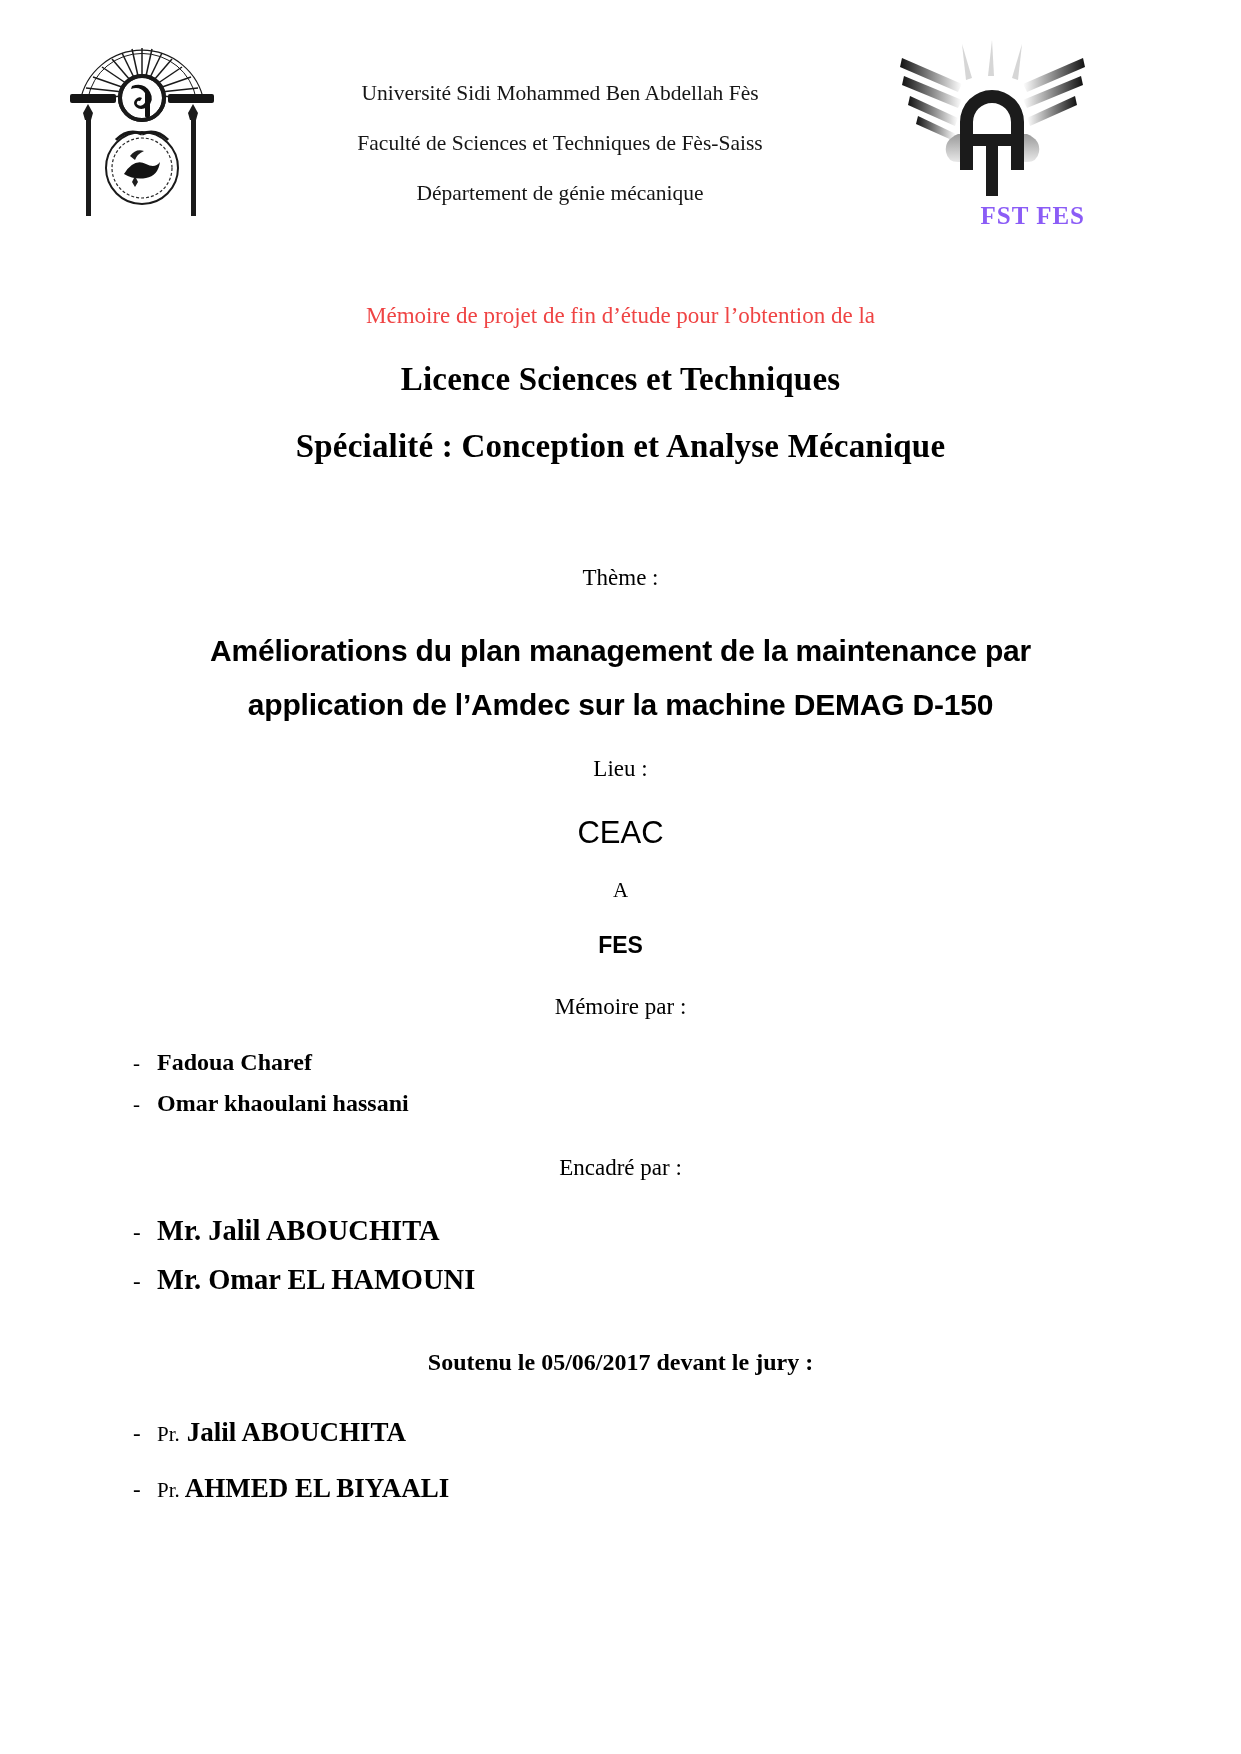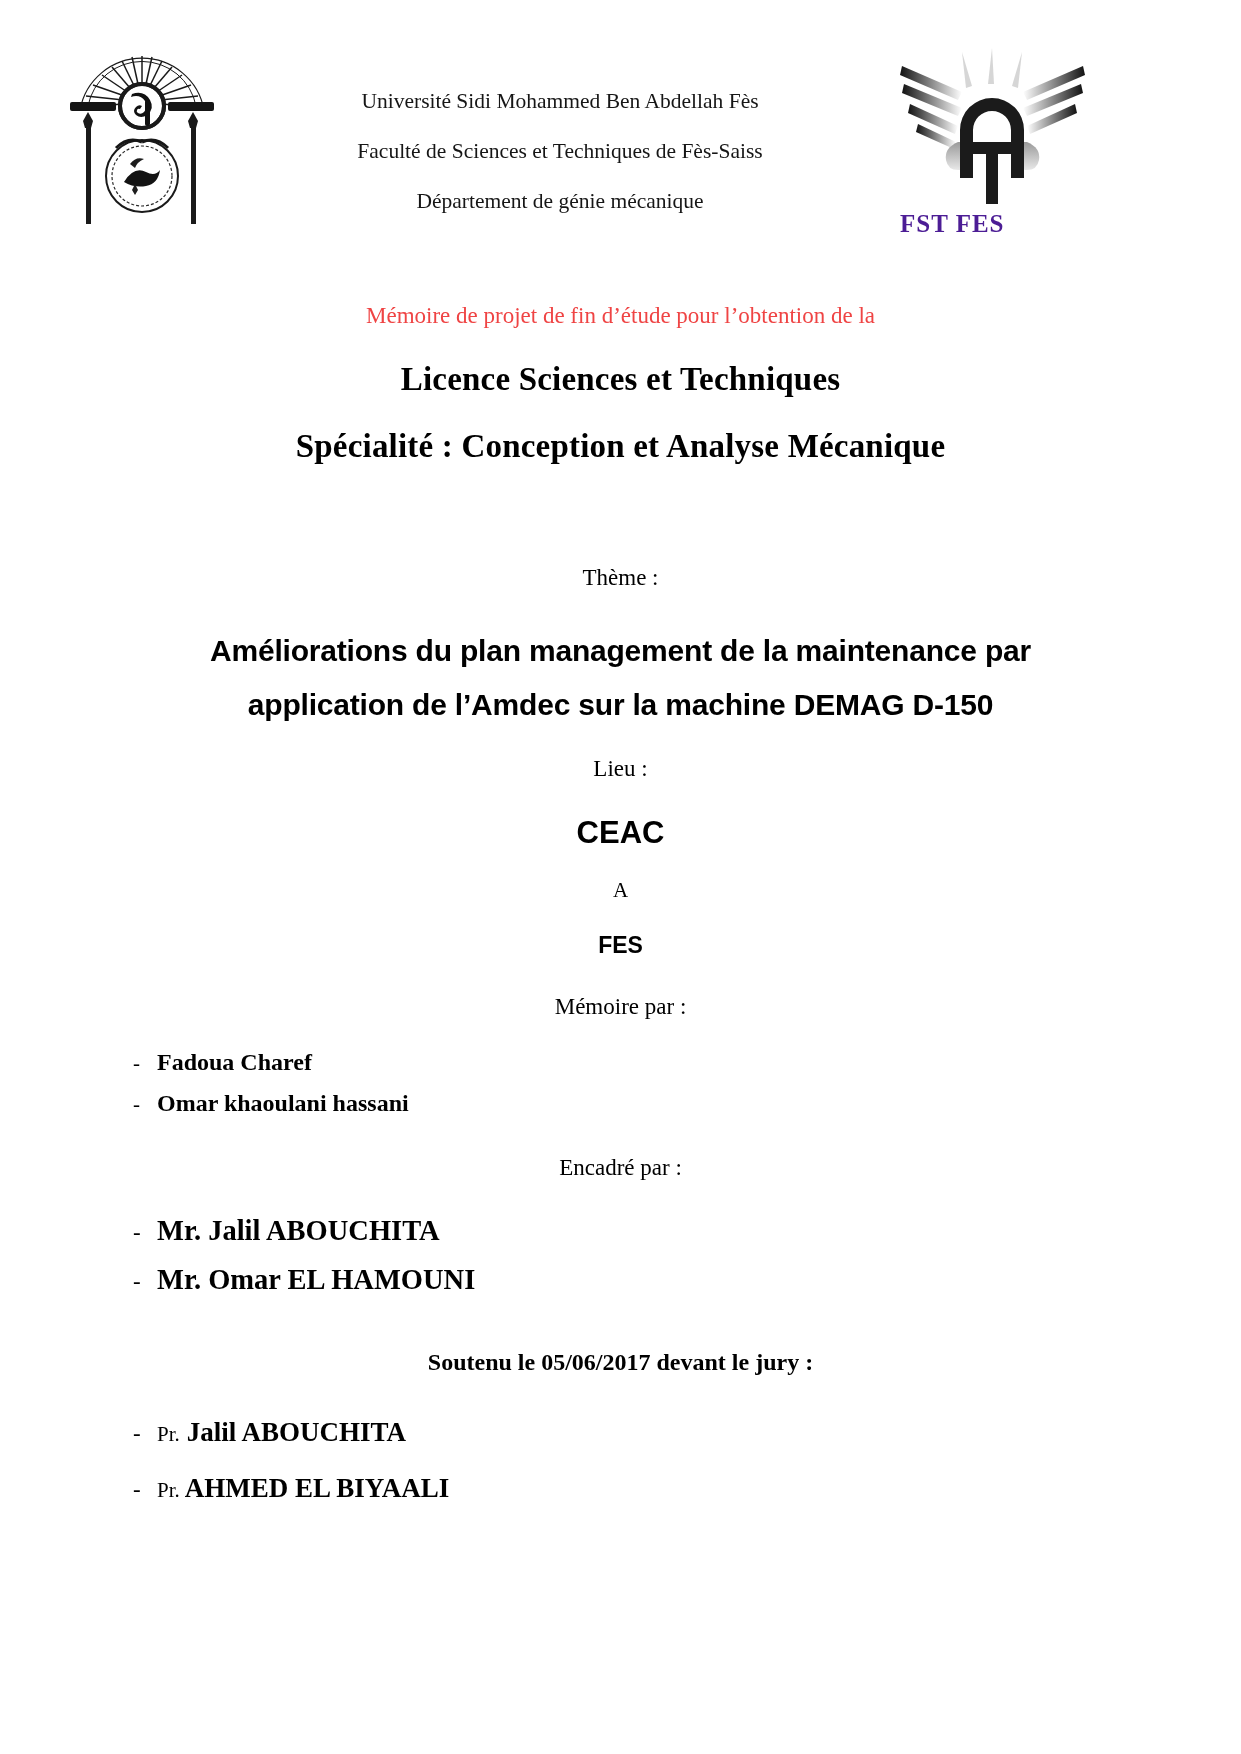--- a/index.html
+++ b/index.html
@@ -19,21 +19,21 @@
   .page {
     position: relative;
     width: 1241px;
     height: 1754px;
     background: #ffffff;
   }
 
   
   .header {
     position: absolute;
-    top: 36px;
+    top: 28px;
     left: 0;
     width: 1241px;
     height: 200px;
   }
 
   .logo-left {
     position: absolute;
     left: 62px;
     top: 8px;
     width: 160px;
@@ -45,26 +45,26 @@
     left: 900px;
     top: 10px;
     width: 185px;
     height: 190px;
   }
   .logo-right .fst-label {
     position: absolute;
     bottom: -2px;
     left: 0;
     width: 185px;
-    text-align: left;
+    text-align: right;
     font-family: "Liberation Serif", "DejaVu Serif", serif;
     font-weight: bold;
     font-size: 25px;
     letter-spacing: 1px;
-    color: #4c1d95;
+    color: #8b5cf6;
   }
 
   .header-lines {
     position: absolute;
     left: 230px;
     top: 40px;
     width: 660px;
     text-align: center;
   }
   .header-lines .hline {
@@ -120,21 +120,21 @@
     margin-right: auto;
   }
 
   .lieu-label {
     font-size: 23px;
     margin-top: 24px;
   }
 
   .place-name {
     font-family: "Liberation Sans", "DejaVu Sans", sans-serif;
-    font-weight: bold;
+    font-weight: normal;
     font-size: 31px;
     margin-top: 33px;
   }
 
   .place-joiner {
     font-size: 21px;
     margin-top: 27px;
   }
 
   .city-name {

